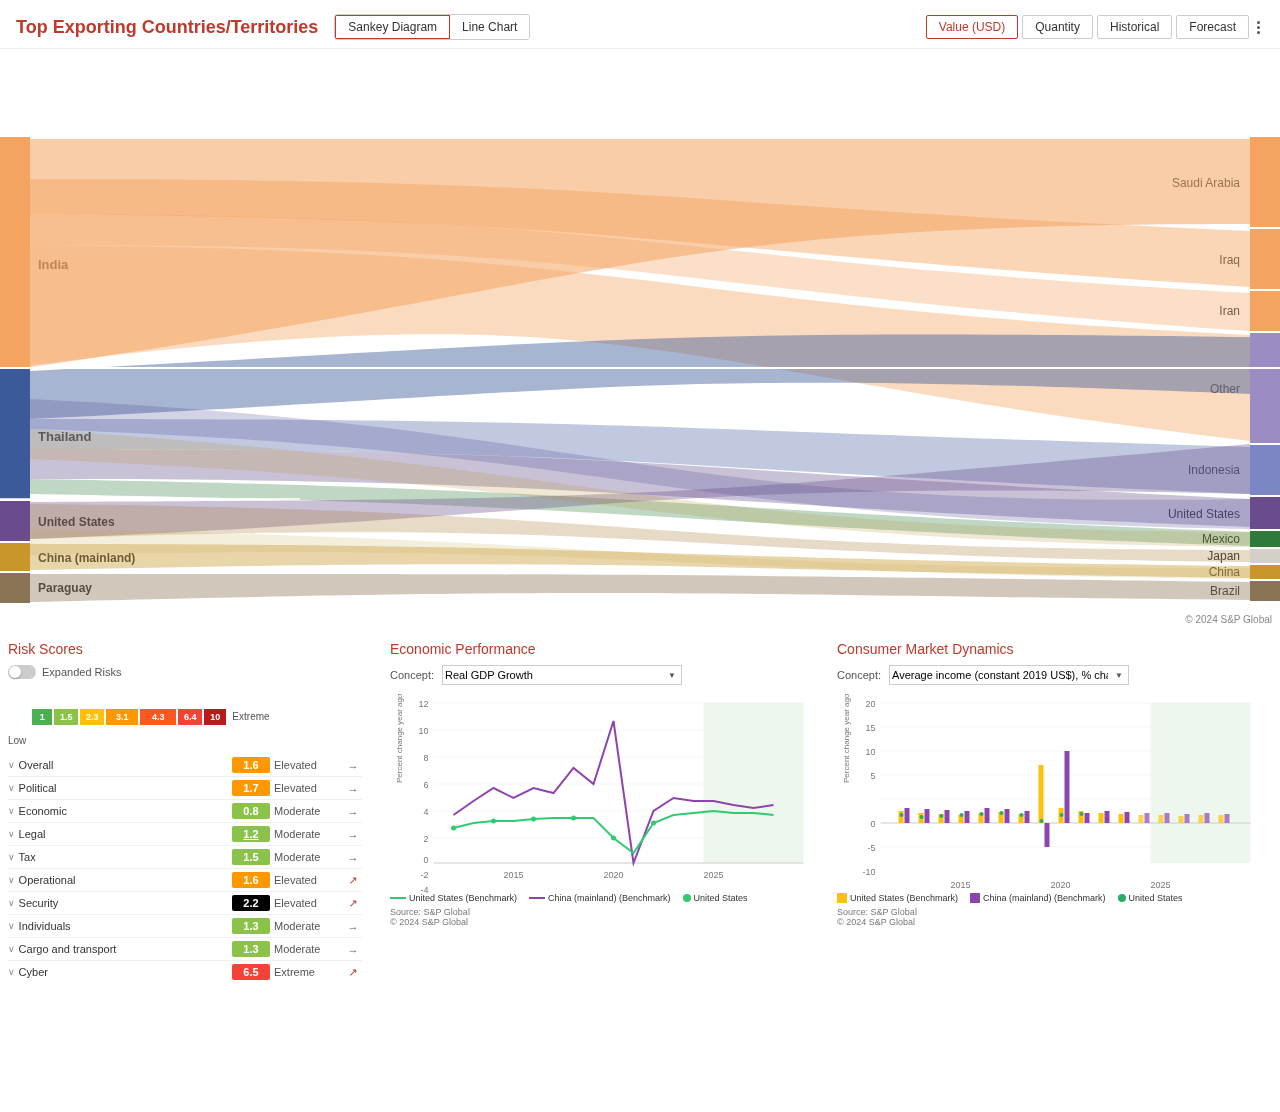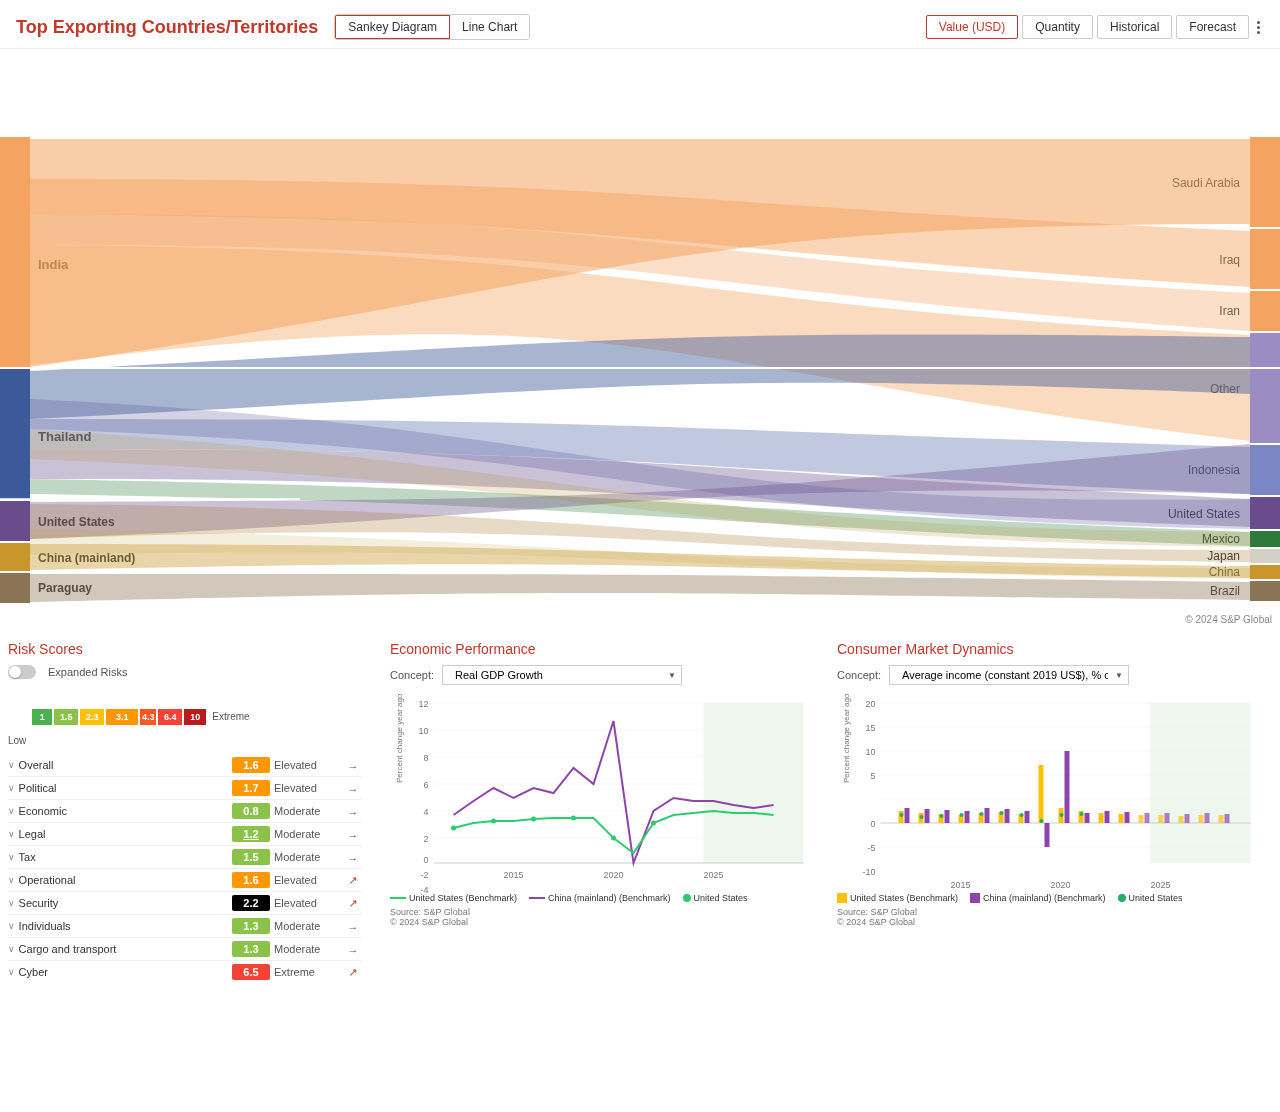--- a/index.html
+++ b/index.html
@@ -25,21 +25,21 @@
     .sankey-svg { width: 100%; height: 100%; }
     
     .copyright-sankey { position: absolute; bottom: 4px; right: 8px; font-size: 10px; color: #888; }
 
     
     .bottom-panels { display: flex; gap: 0; padding: 12px 8px 8px 8px; }
     
     
     .risk-panel { width: 370px; flex-shrink: 0; padding-right: 16px; }
     .panel-title { color: #c0392b; font-size: 14px; font-weight: normal; margin-bottom: 8px; }
-    .expanded-risks-toggle { display: flex; align-items: center; gap: 12px; margin-bottom: 8px; font-size: 11px; color: #555; }
+    .expanded-risks-toggle { display: flex; align-items: center; gap: 6px; margin-bottom: 8px; font-size: 11px; color: #555; }
     .toggle-switch { width: 28px; height: 14px; background: #ccc; border-radius: 7px; position: relative; cursor: pointer; }
     .toggle-knob { width: 12px; height: 12px; background: #fff; border-radius: 50%; position: absolute; top: 1px; left: 1px; box-shadow: 0 1px 2px rgba(0,0,0,0.3); }
     
     .score-legend { display: flex; align-items: center; gap: 2px; margin-bottom: 8px; font-size: 10px; }
     .legend-label-low { margin-right: 4px; color: #555; margin-top: 48px; }
     .legend-label-extreme { margin-left: 4px; color: #555; }
     .legend-box { height: 16px; display: flex; align-items: center; justify-content: center; font-size: 9px; color: #fff; font-weight: bold; padding: 0 3px; }
     
     .risk-table { width: 100%; }
     .risk-row { display: flex; align-items: center; padding: 3px 0; border-bottom: 1px solid #f0f0f0; }
@@ -49,21 +49,21 @@
     .risk-score-badge { width: 38px; text-align: center; padding: 2px 4px; font-size: 11px; font-weight: bold; border-radius: 2px; color: #fff; margin-right: 4px; }
     .risk-label { width: 70px; font-size: 11px; color: #555; }
     .risk-arrow { width: 18px; font-size: 11px; text-align: center; }
     .arrow-right { color: #555; }
     .arrow-up { color: #c0392b; }
 
     
     .econ-panel { flex: 1; padding: 0 12px; }
     .concept-row { display: flex; align-items: center; gap: 8px; margin-bottom: 8px; font-size: 11px; }
     .concept-label { color: #555; }
-    .concept-select { font-size: 11px; border: 1px solid #ccc; padding: 3px 20px 3px 12px; background: #fff; appearance: none; -webkit-appearance: none; cursor: pointer; position: relative; width: 240px; }
+    .concept-select { font-size: 11px; border: 1px solid #ccc; padding: 3px 20px 3px 2px; background: #fff; appearance: none; -webkit-appearance: none; cursor: pointer; position: relative; width: 240px; }
     .select-wrapper { position: relative; display: inline-block; }
     .select-wrapper::after { content: '▼'; font-size: 8px; position: absolute; right: 6px; top: 50%; transform: translateY(-50%); pointer-events: none; color: #555; }
     
     .chart-area { background: #fff; position: relative; height: 200px; }
     .chart-source { font-size: 9px; color: #777; margin-top: 4px; }
     
     
     .consumer-panel { flex: 1; padding: 0 8px; }
     
     .chart-legend { display: flex; gap: 12px; flex-wrap: wrap; margin-top: 0; font-size: 9px; }
@@ -189,21 +189,21 @@
         </div>
         <span>Expanded Risks</span>
       </div>
 
       <div class="score-legend">
         <span class="legend-label-low">Low</span>
         <div class="legend-box" style="background:#4CAF50; width:20px;">1</div>
         <div class="legend-box" style="background:#8BC34A; width:24px;">1.5</div>
         <div class="legend-box" style="background:#FFC107; width:24px;">2.3</div>
         <div class="legend-box" style="background:#FF9800; width:32px;">3.1</div>
-        <div class="legend-box" style="background:#FF5722; width:16px;">4.3</div>
+        <div class="legend-box" style="background:#FF5722; width:36px;">4.3</div>
         <div class="legend-box" style="background:#F44336; width:24px;">6.4</div>
         <div class="legend-box" style="background:#B71C1C; width:22px;">10</div>
         <span class="legend-label-extreme">Extreme</span>
       </div>
 
       <div class="risk-table">
 
         <div class="risk-row">
           <div class="risk-category"><span class="chevron-icon">∨</span> Overall</div>
           <div class="risk-score-badge" style="background:#FF9800;">1.6</div>

